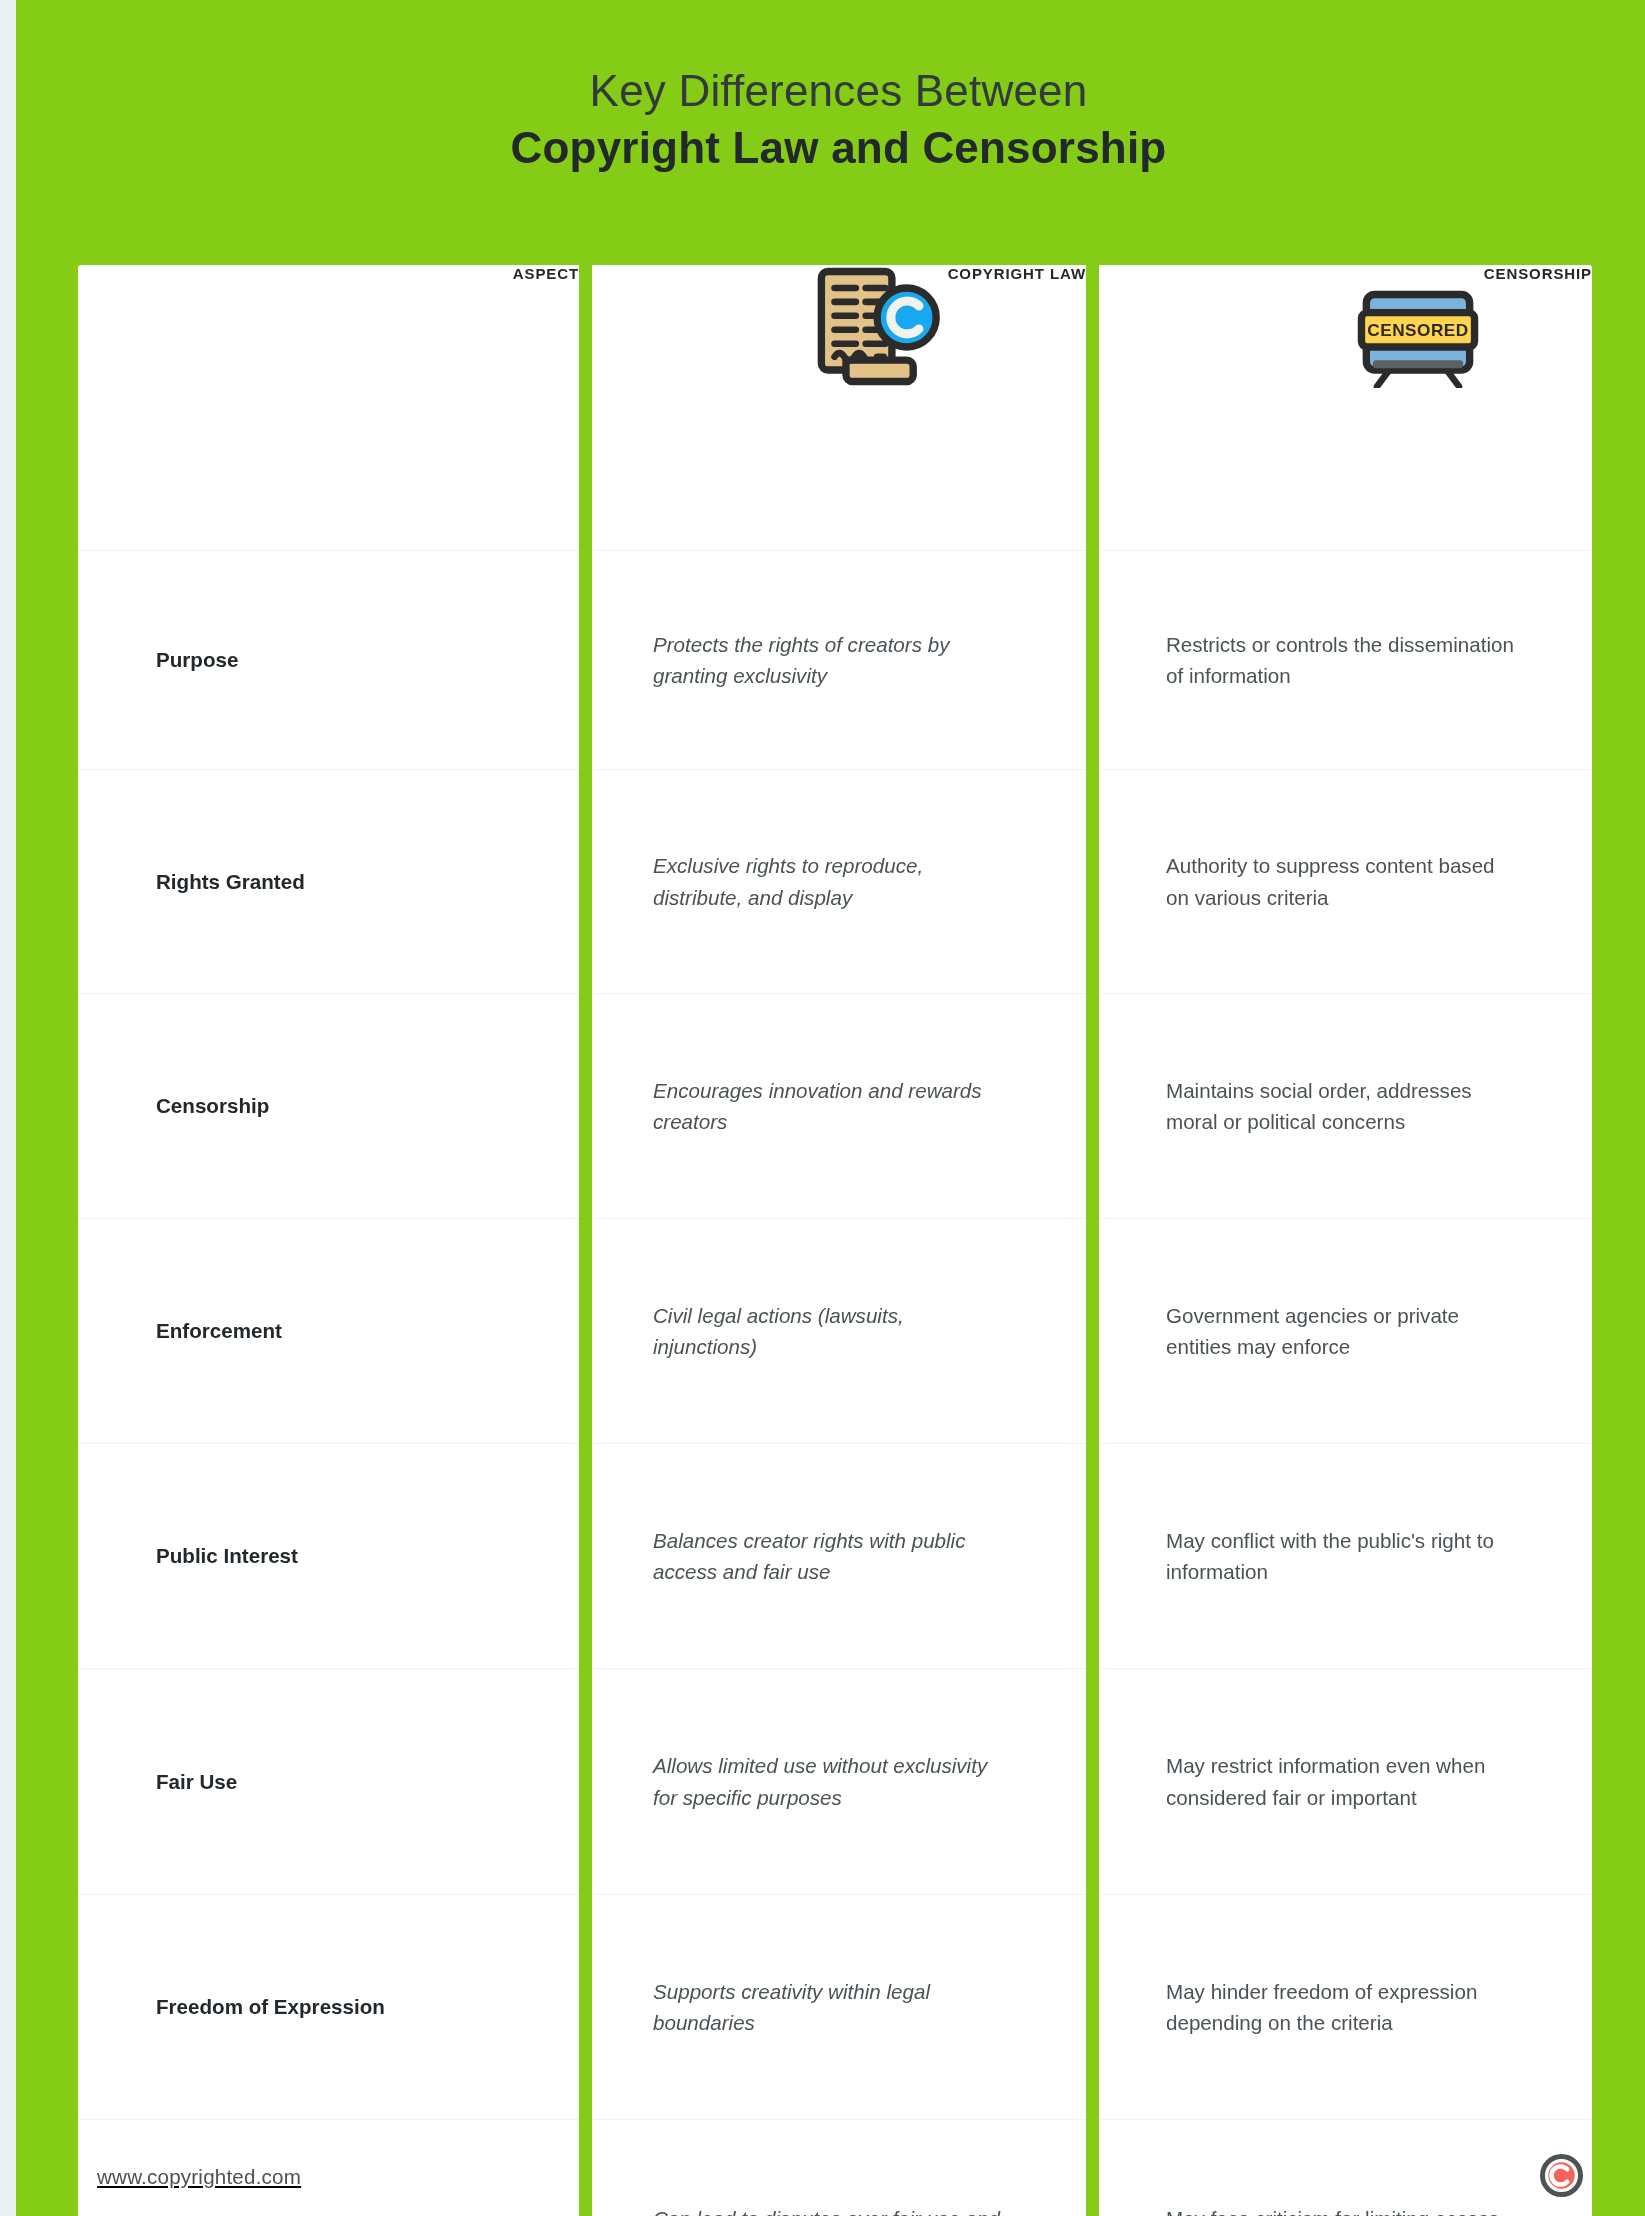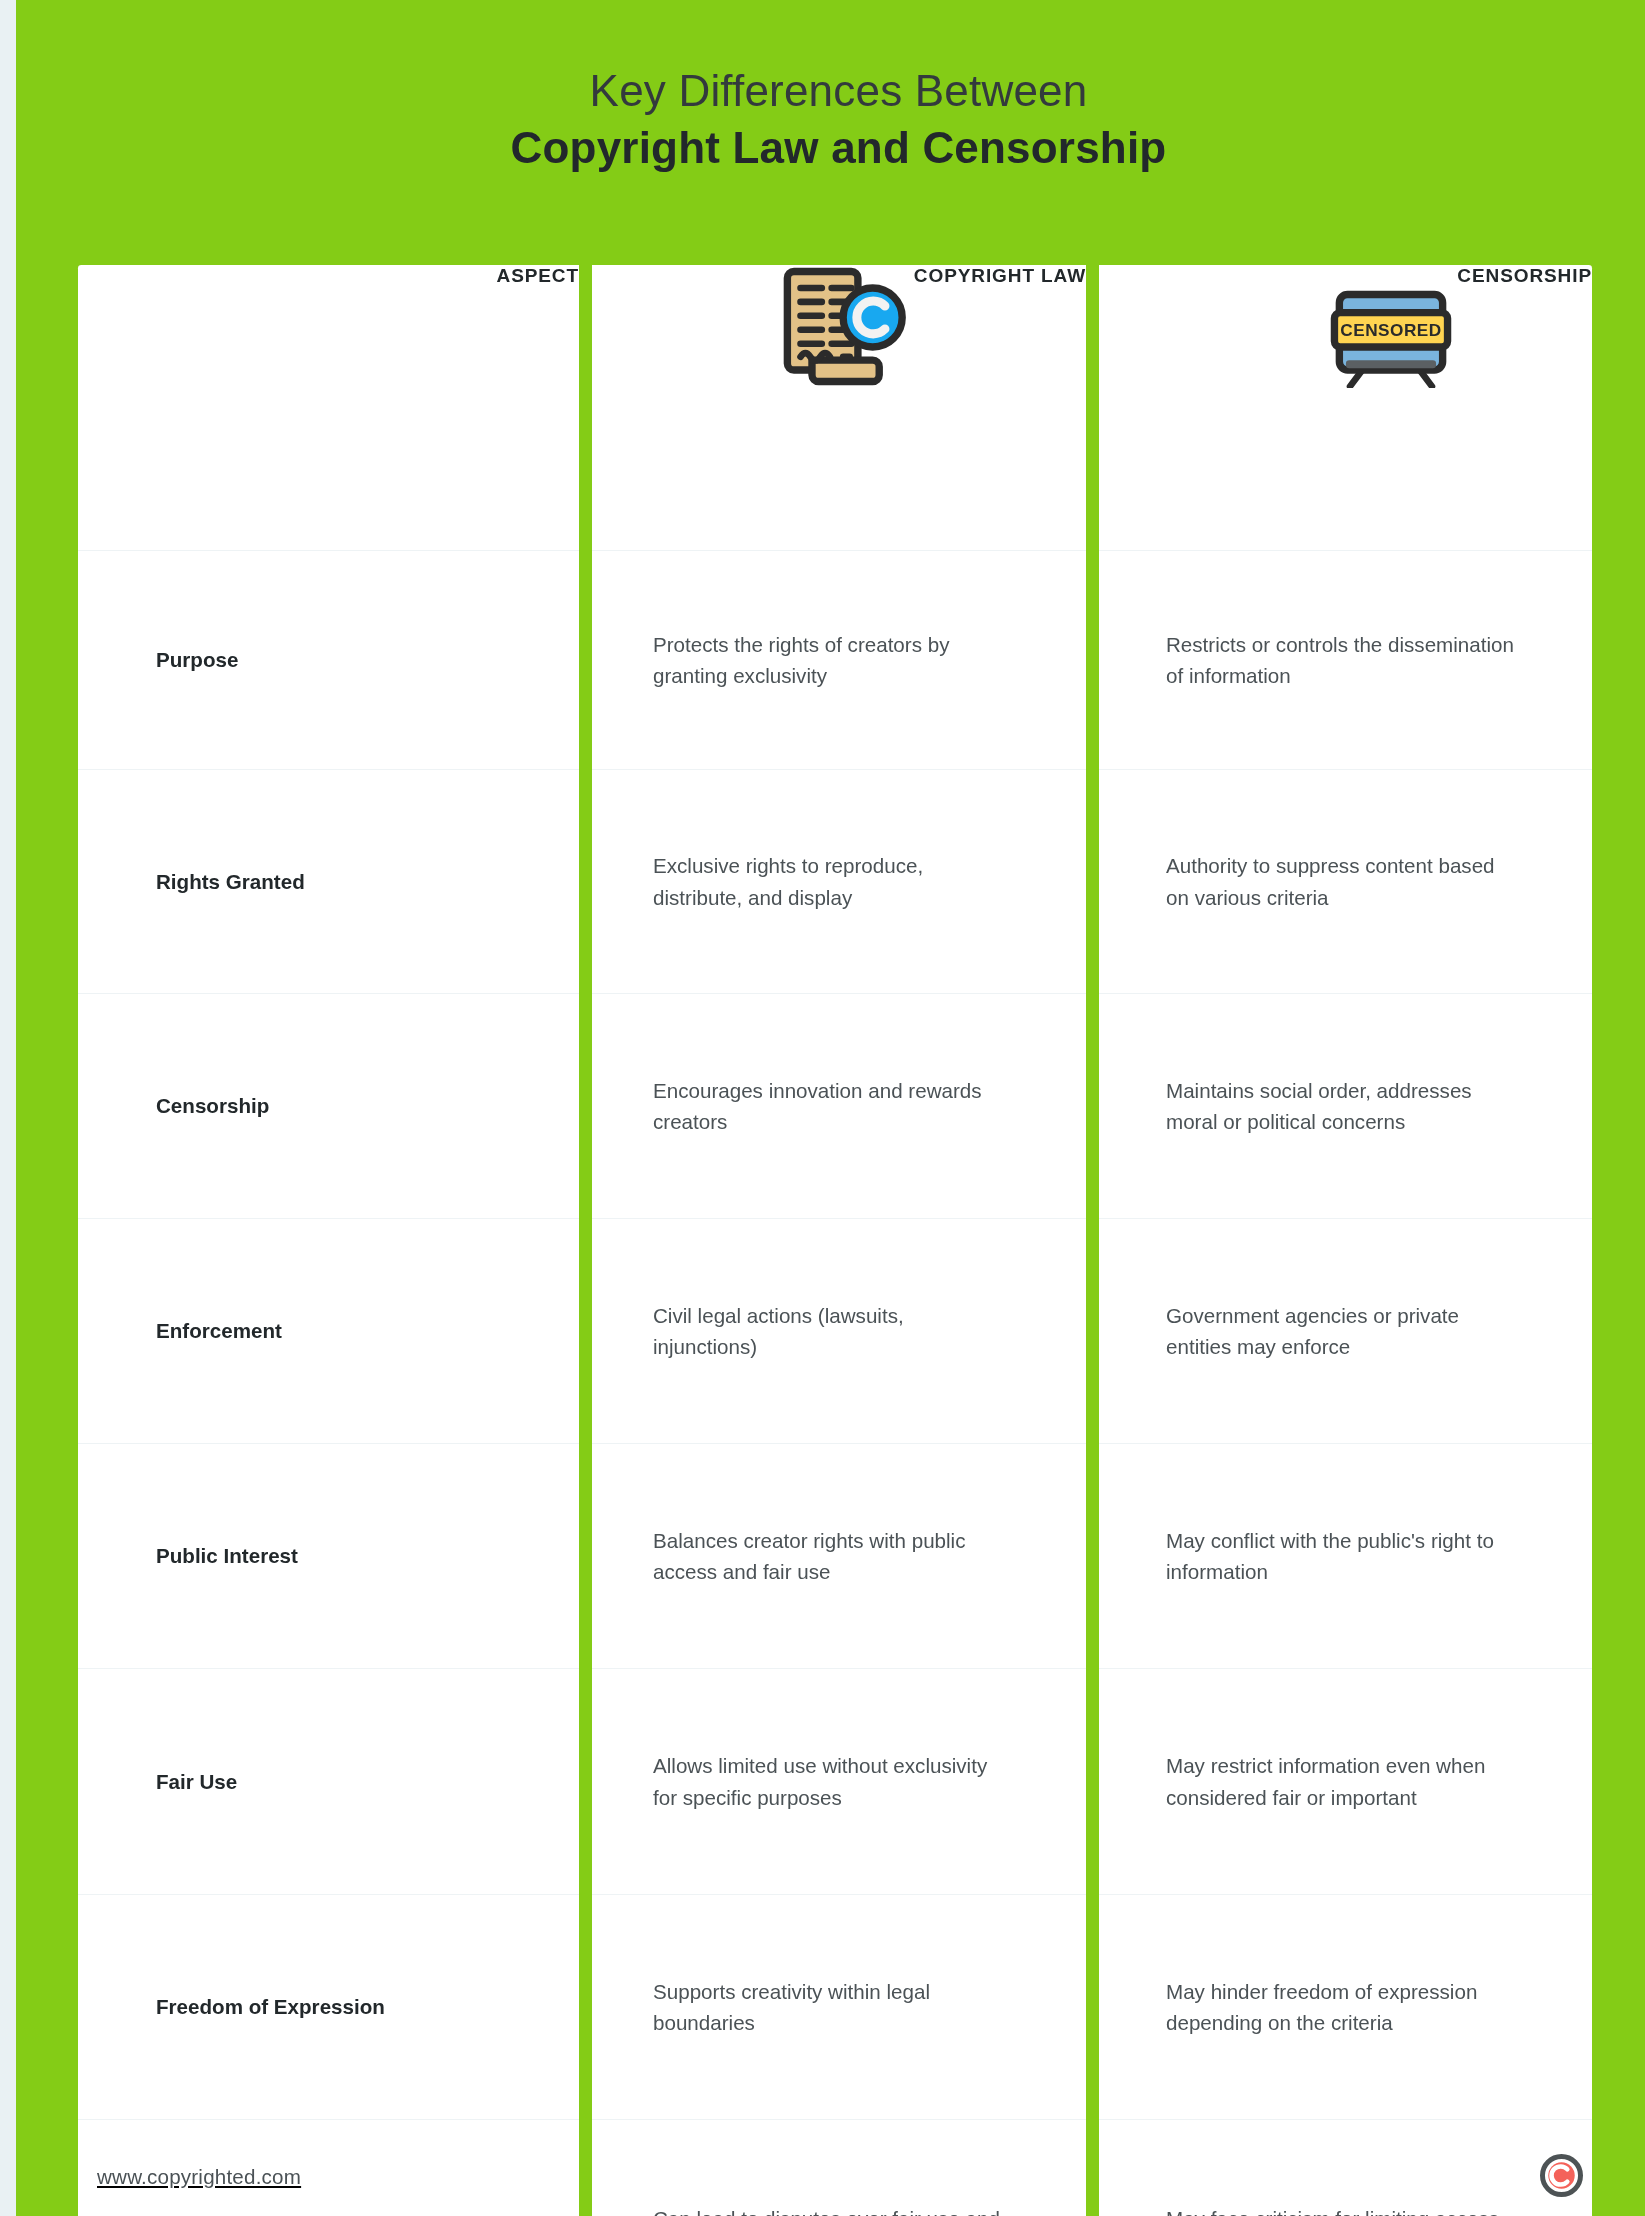--- a/index.html
+++ b/index.html
@@ -84,21 +84,21 @@
 
   .col-icon {
     height: 123px;
     display: flex;
     align-items: flex-end;
     justify-content: center;
     margin-bottom: 33px;
   }
 
   .col-title {
-    font-size: 19px;
+    font-size: 15px;
     font-weight: 700;
     color: #22282b;
     letter-spacing: 0.9px;
     text-align: center;
   }
   .col-title.left {
     text-align: left;
     padding-left: 78px;
   }
 
@@ -128,21 +128,21 @@
   }
 
   .cell-text {
     font-size: 20.6px;
     font-weight: 400;
     color: #4b5256;
     line-height: 1.52;
   }
 
   .cens-cell .cell-text { max-width: 350px; }
-  .text-cell .cell-text { max-width: 354px; }
+  .text-cell .cell-text { max-width: 354px; font-style: italic; }
 
   .body-row:last-child .cell { padding-bottom: 0; }
   .body-row:last-child .c-aspect { border-radius: 0 0 0 3.3px; }
   .body-row:last-child .c-cens   { border-radius: 0 0 3.3px 0; }
 
   
   .r0 .cell { height: 219px; }
   .r1 .cell { height: 224px; }
   .r2 .cell { height: 225px; }
   .r3 .cell { height: 225px; }

